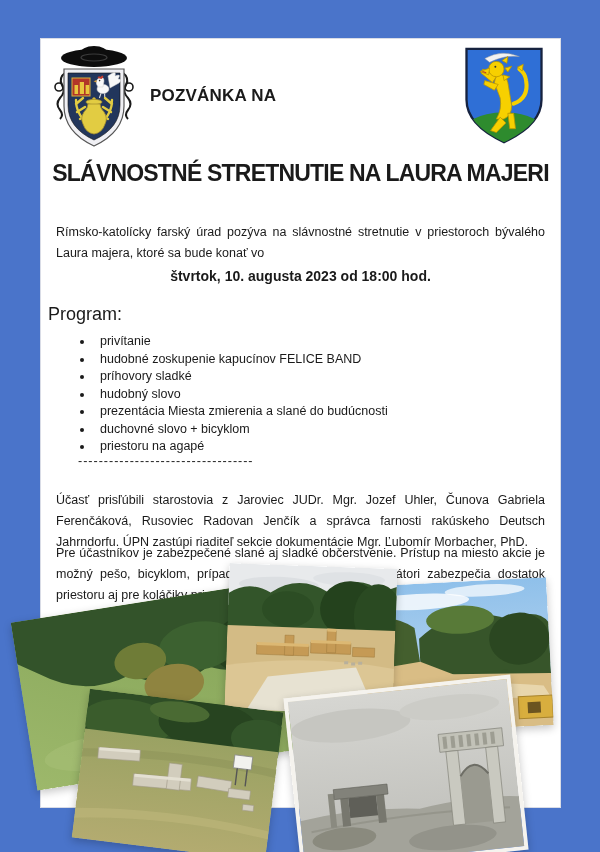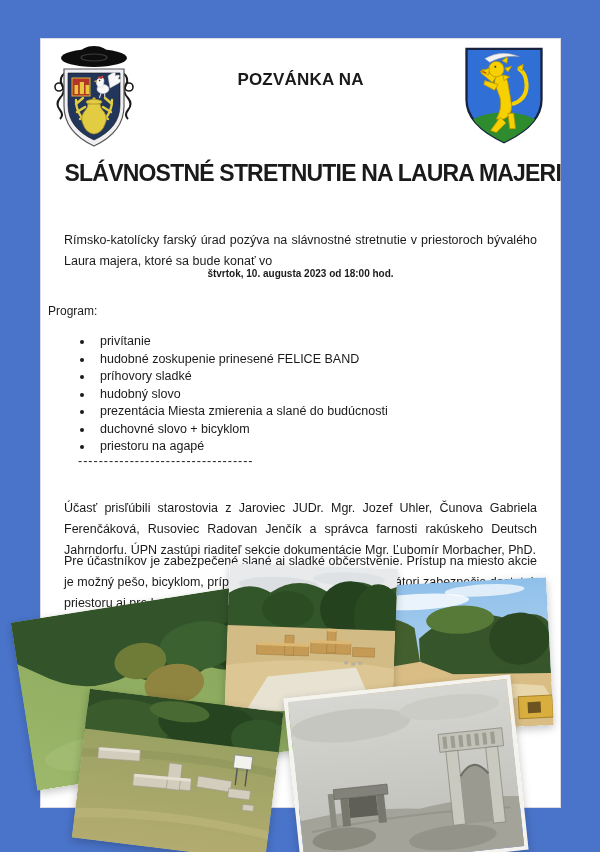--- a/index.html
+++ b/index.html
@@ -11,38 +11,38 @@
   }
   .frame{position:absolute;inset:0;}
   .page{
     position:absolute;left:40px;top:38px;width:521px;height:770px;
     background:#ffffff;box-shadow:0 0 0 1px #d9dce6 inset;
   }
   
   .emblem-left{position:absolute;left:6px;top:4px;width:96px;height:116px;}
   .emblem-right{position:absolute;right:12px;top:8px;width:90px;height:100px;}
   .kicker{
-    position:absolute;left:110px;right:110px;top:32px;
-    text-align:center;font-weight:bold;font-size:17px;letter-spacing:.2px;
+    position:absolute;left:110px;right:110px;top:48px;
+    text-align:left;font-weight:bold;font-size:17px;letter-spacing:.2px;
   }
   .title{
     position:absolute;left:0;right:0;top:122px;margin:0;
-    text-align:right;font-weight:bold;font-size:23px;letter-spacing:-0.8px;
+    text-align:center;font-weight:bold;font-size:23px;letter-spacing:-0.8px;
     white-space:nowrap;
   }
   .para{
-    position:absolute;left:8px;right:8px;margin:16px;
+    position:absolute;left:8px;right:8px;margin:8px;
     font-size:12.5px;line-height:21px;text-align:justify;
   }
   .intro{top:176px;}
   .datetime{
     position:absolute;left:0;right:0;top:230px;
-    text-align:center;font-weight:bold;font-size:10px;
-  }
-  .program-label{position:absolute;left:8px;top:266px;font-size:12px;}
+    text-align:center;font-weight:bold;font-size:14px;
+  }
+  .program-label{position:absolute;left:8px;top:266px;font-size:18px;}
   .program{
     position:absolute;left:38px;top:296px;margin:0;padding:0 0 0 16px;
     font-size:12.5px;
   }
   .program li{margin:0 0 3.5px 0;line-height:14px;padding-left:6px;}
   .divider{
     position:absolute;left:38px;top:416px;
     font-size:12.5px;letter-spacing:1px;color:#222;
   }
   .guests{top:444px;}
@@ -134,21 +134,21 @@
     <h1 class="title">SLÁVNOSTNÉ STRETNUTIE NA LAURA MAJERI</h1>
 
     <p class="para intro">Rímsko-katolícky farský úrad pozýva na slávnostné stretnutie v priestoroch bývalého Laura majera, ktoré sa bude konať vo</p>
 
     <div class="datetime">štvrtok, 10. augusta 2023 od 18:00 hod.</div>
 
     <div class="program-label">Program:</div>
 
     <ul class="program">
       <li>privítanie</li>
-      <li>hudobné zoskupenie prinesené FELICE BAND</li>
+      <li>hudobné zoskupenie kapucínov FELICE BAND</li>
       <li>príhovory sladké</li>
       <li>hudobný slovo</li>
       <li>prezentácia Miesta zmierenia a slané do budúcnosti</li>
       <li>duchovné slovo + bicyklom</li>
       <li>priestoru na agapé</li>
     </ul>
 
     <div class="divider">----------------------------------</div>
 
     <p class="para guests">Účasť prisľúbili starostovia z Jaroviec JUDr. Mgr. Jozef Uhler, Čunova Gabriela Ferenčáková, Rusoviec Radovan Jenčík a správca farnosti rakúskeho Deutsch Jahrndorfu. ÚPN zastúpi riaditeľ sekcie dokumentácie Mgr. Ľubomír Morbacher, PhD.</p>

